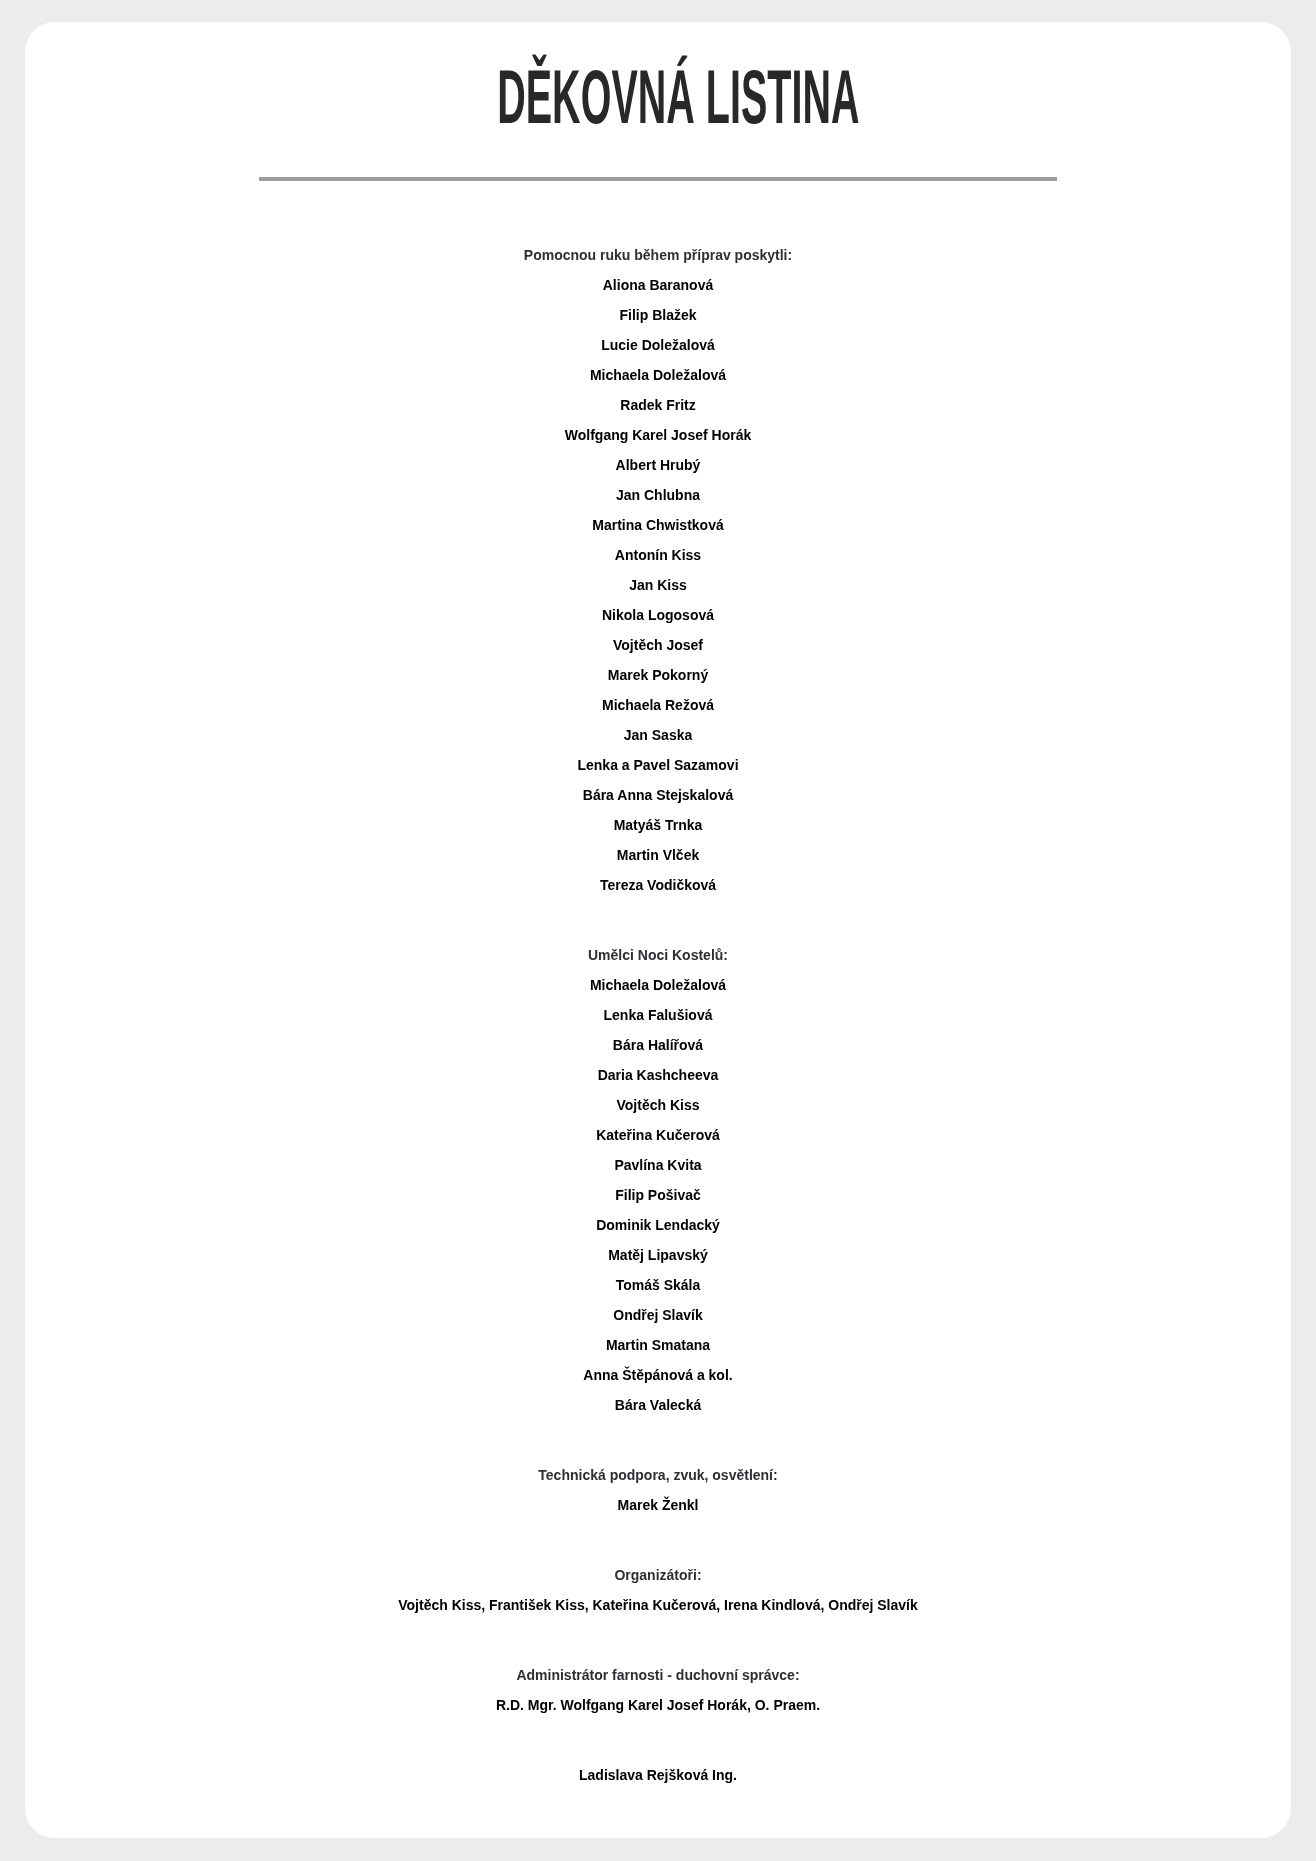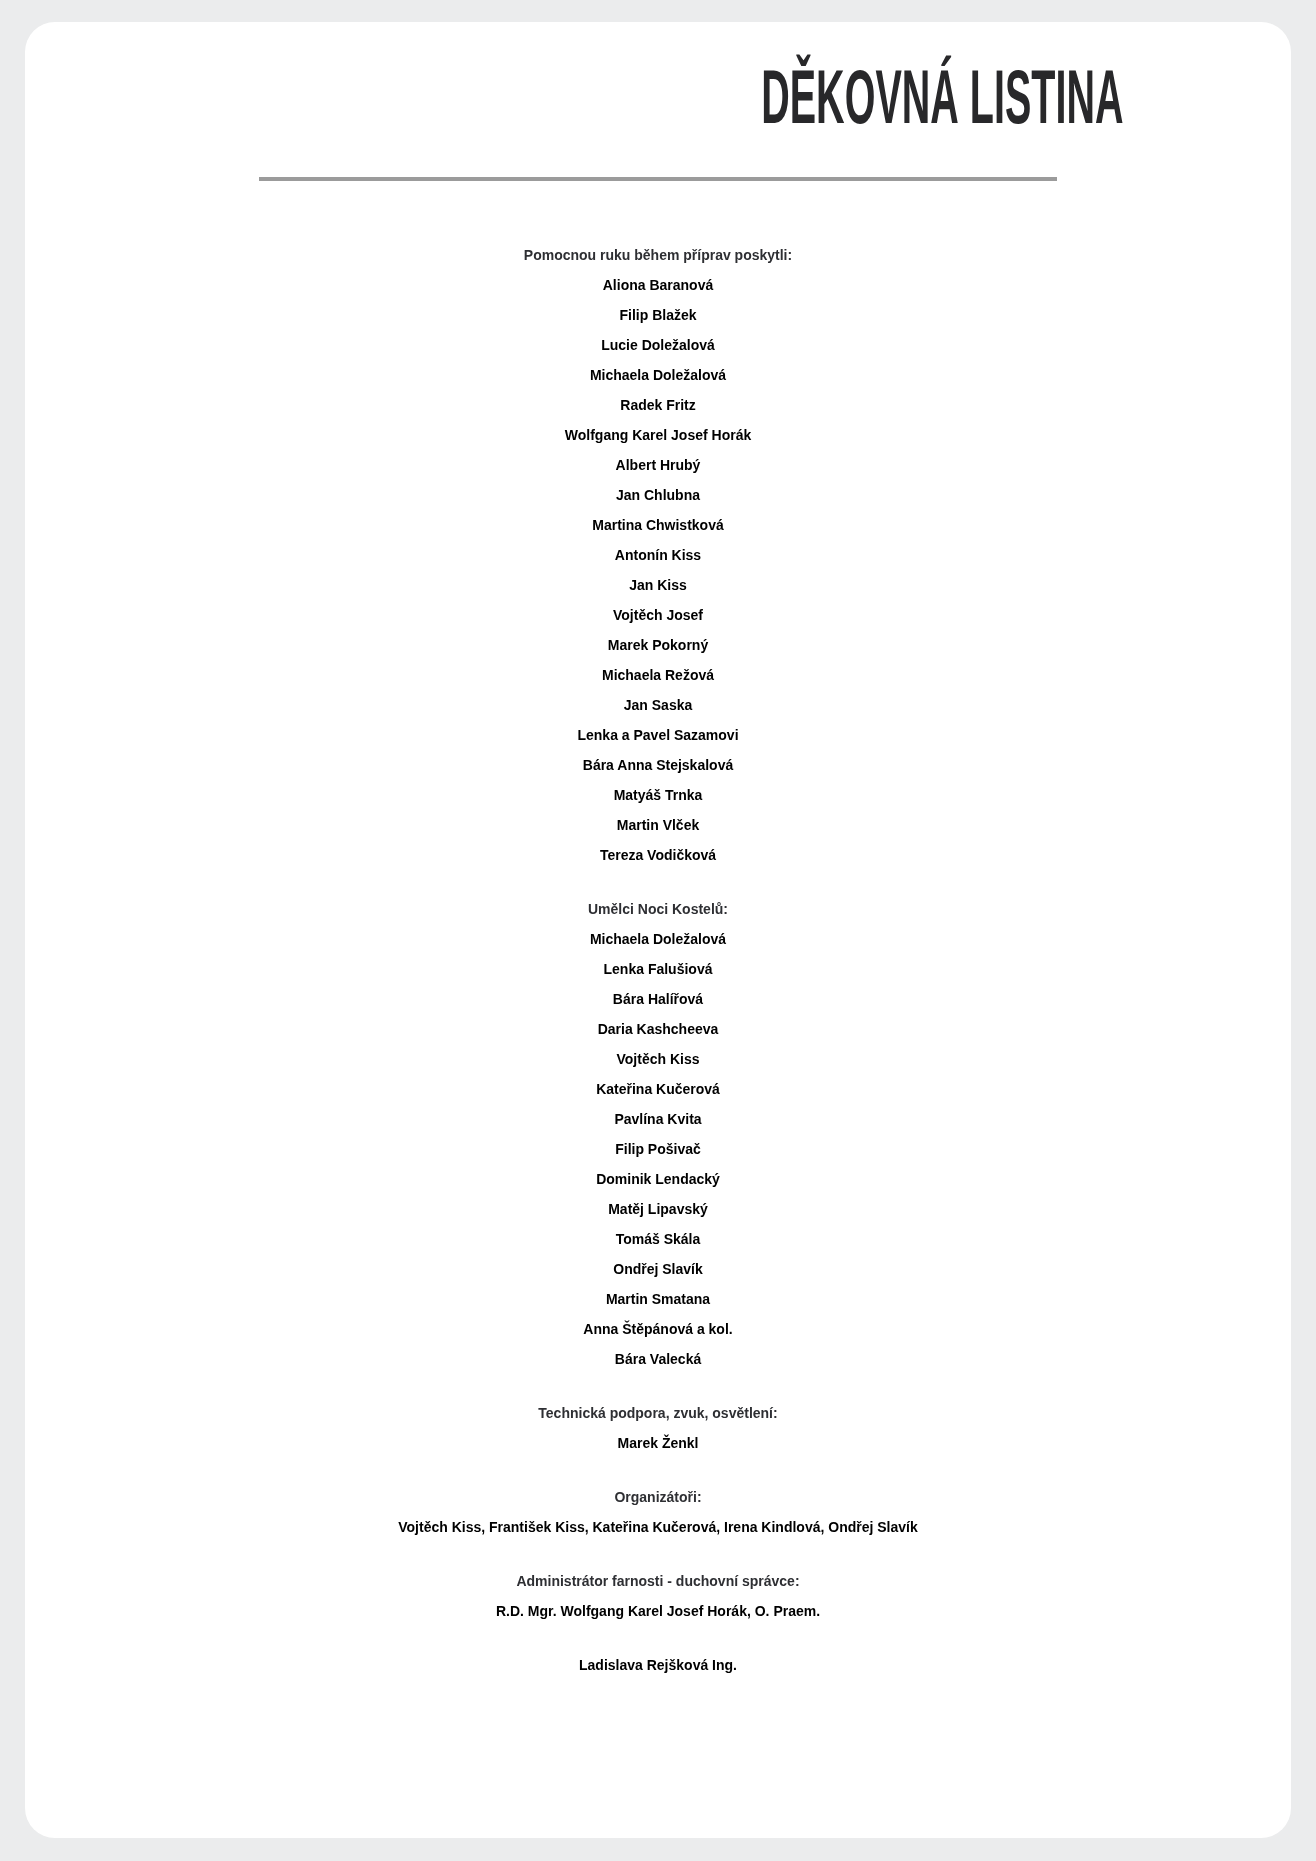--- a/index.html
+++ b/index.html
@@ -21,21 +21,21 @@
     height: 1816px;
     background: #ffffff;
     border-radius: 30px;
     overflow: hidden;
   }
   .title-row {
     margin-top: 37px;
     height: 76px;
     display: flex;
     align-items: center;
-    justify-content: flex-end;
+    justify-content: center;
     padding-left: 40px;
   }
   .title-text {
     font-size: 76px;
     font-weight: 700;
     line-height: 1;
     color: #28282a;
     white-space: nowrap;
     display: inline-block;
     transform: scaleX(0.52);
@@ -47,21 +47,21 @@
     background: #9b9b9b;
     margin: 42px auto 0 auto;
   }
   .sections {
     text-align: center;
     font-size: 14px;
     line-height: 30px;
     font-weight: 700;
   }
   .section {
-    margin-top: 24px;
+    margin-top: 40px;
   }
   .section:first-child {
     margin-top: 59px;
   }
   .section-heading {
     color: #2e2f33;
   }
   .name-line {
     color: #000000;
   }
@@ -81,20 +81,21 @@
         <div class="name-line">Filip Blažek</div>
         <div class="name-line">Lucie Doležalová</div>
         <div class="name-line">Michaela Doležalová</div>
         <div class="name-line">Radek Fritz</div>
         <div class="name-line">Wolfgang Karel Josef Horák</div>
         <div class="name-line">Albert Hrubý</div>
         <div class="name-line">Jan Chlubna</div>
         <div class="name-line">Martina Chwistková</div>
         <div class="name-line">Antonín Kiss</div>
         <div class="name-line">Jan Kiss</div>
+        <div class="name-line">Nikola Logosová</div>
         <div class="name-line">Vojtěch Josef</div>
         <div class="name-line">Marek Pokorný</div>
         <div class="name-line">Michaela Režová</div>
         <div class="name-line">Jan Saska</div>
         <div class="name-line">Lenka a Pavel Sazamovi</div>
         <div class="name-line">Bára Anna Stejskalová</div>
         <div class="name-line">Matyáš Trnka</div>
         <div class="name-line">Martin Vlček</div>
         <div class="name-line">Tereza Vodičková</div>
       </section>

